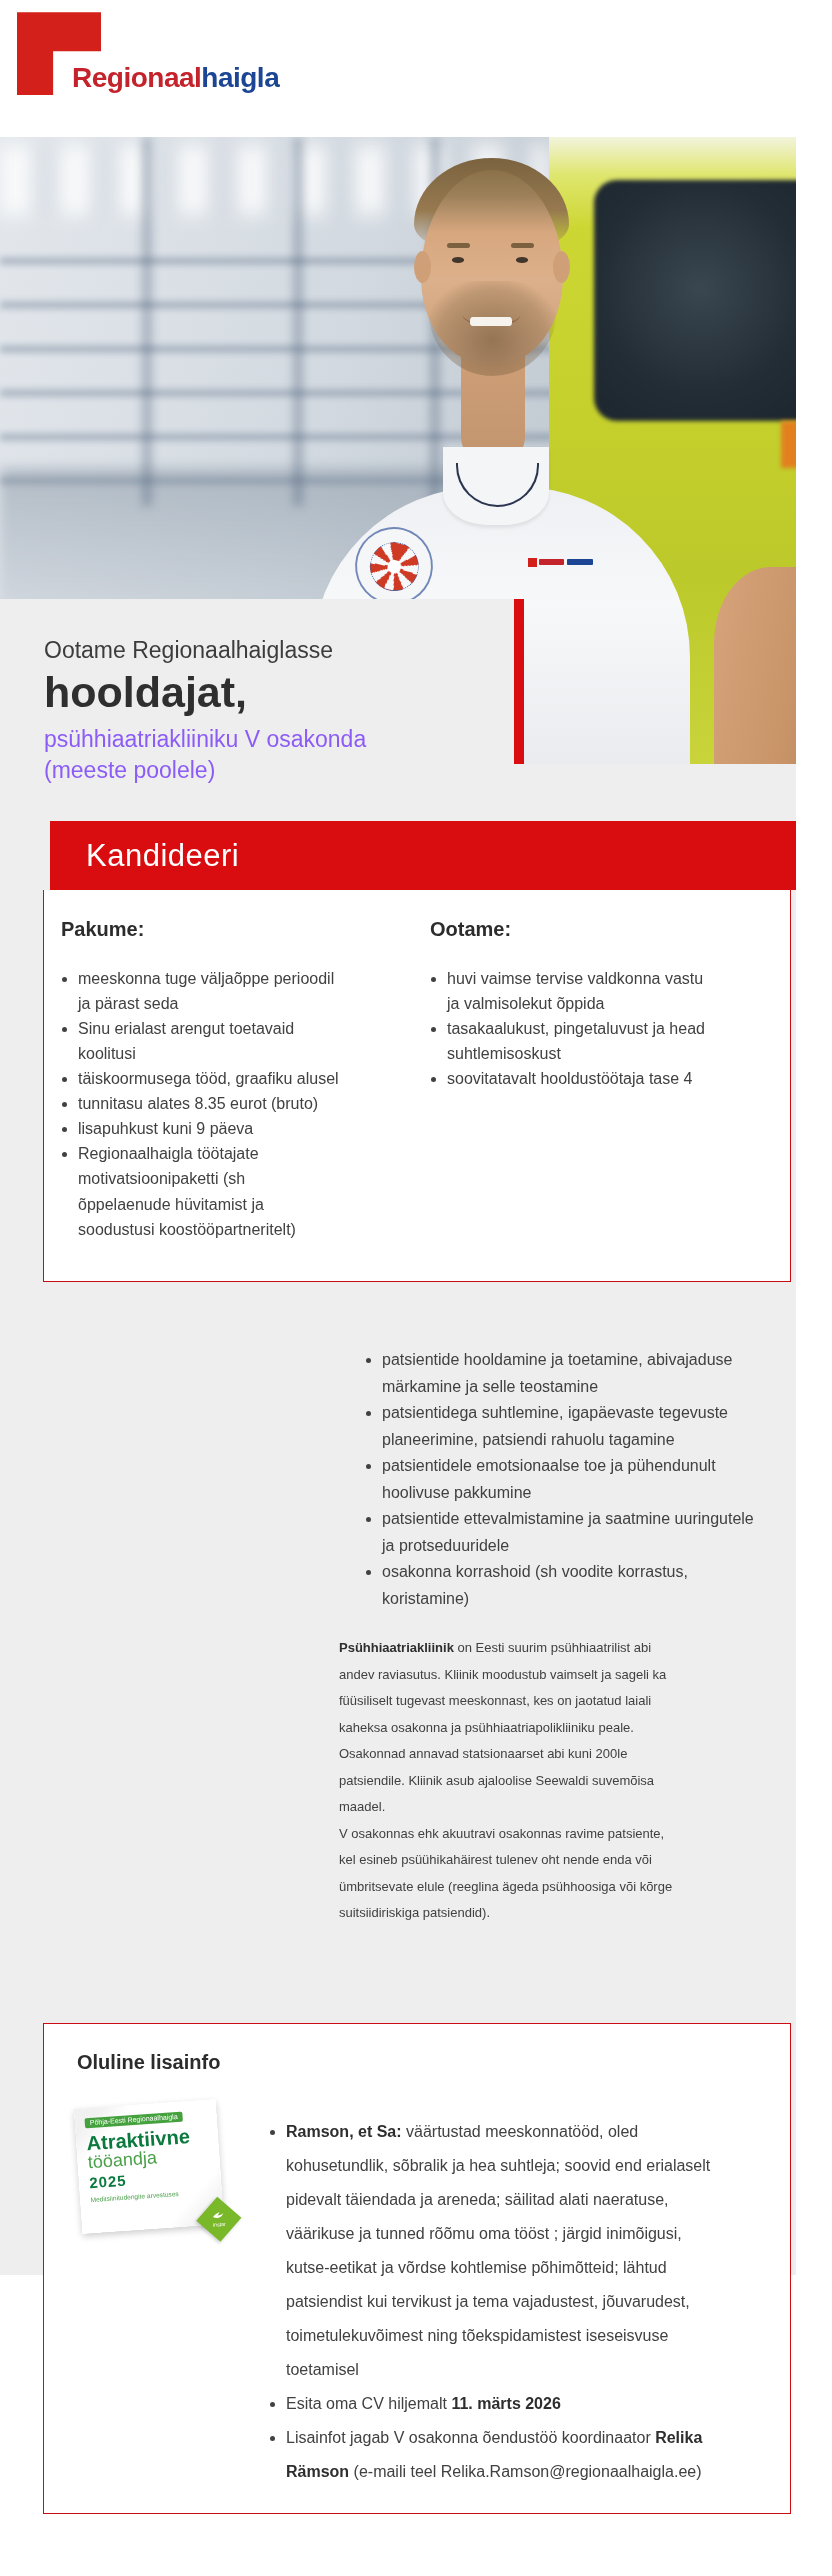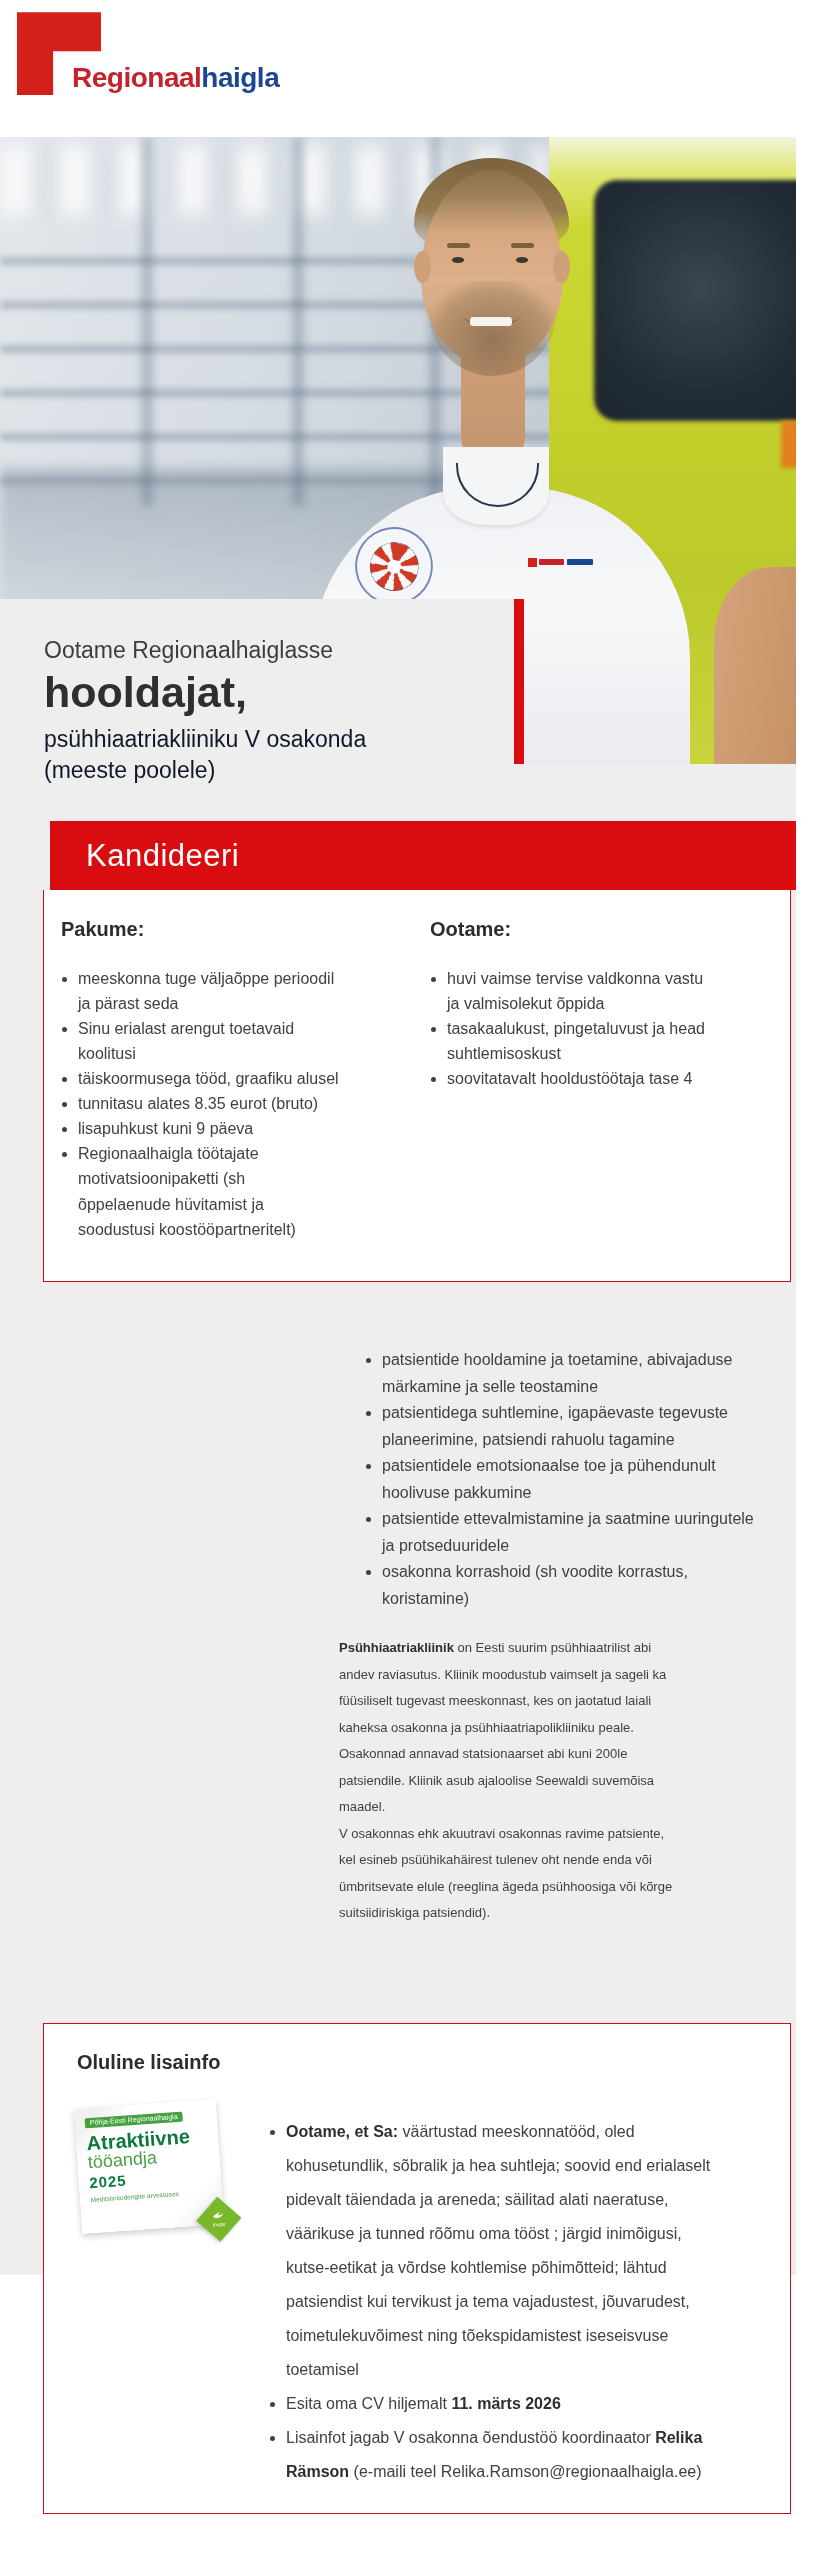--- a/index.html
+++ b/index.html
@@ -74,21 +74,21 @@
   .shirt-logo .sq{width:8.5px;height:8.5px;background:#d4201a;}
   .shirt-logo .bar-red{width:24.6px;height:5.7px;background:#c5232b;border-radius:0.9px;}
   .shirt-logo .bar-blue{width:26.5px;height:5.7px;background:#1c4693;border-radius:0.9px;}
   .hero-overlay{position:absolute;left:0;top:462px;width:514px;height:166px;background:#efeeee;z-index:4;}
   .hero-accent{position:absolute;left:514px;top:462px;width:9.5px;height:166px;background:#d90c10;z-index:4;}
 
   
   .hero-text{position:absolute;left:44px;top:621px;width:454px;z-index:6;margin-top:16px;}
   .hero-intro{font-size:23px;color:#3c3c3c;}
   .hero-title{font-size:43px;font-weight:700;color:#2f2f2f;margin-top:3.8px;margin-bottom:7.6px;}
-  .hero-sub{font-size:23px;color:#0f172a;line-height:1.33;}
+  .hero-sub{font-size:23px;color:#8b5cf6;line-height:1.33;}
 
   
   .apply-banner{position:absolute;left:50px;top:821px;width:748px;height:69px;background:#d90c10;
                 color:#ffffff;font-size:31px;font-weight:400;line-height:69px;padding-left:36px;
                 box-sizing:border-box;letter-spacing:0.5px;cursor:pointer;}
   .offer-box{position:absolute;left:43px;top:890px;width:748px;height:392px;background:#ffffff;
              border:1.9px solid #c90d12;border-top:none;box-sizing:border-box;}
   .offer-col{position:absolute;top:28px;}
   .offer-col.c1{left:17px;width:341px;}
   .offer-col.c2{left:386px;width:350px;}
@@ -259,21 +259,21 @@
         <div class="badge-diamond-inner">
           <svg width="13.2" height="9.5" viewBox="0 0 20 14">
               <path d="M2 8 C5 4 9 3 12 1 C11 4 10 5 9 6 C13 6 16 5 18 3 C16 8 12 10 8 10 C6 10 4 9 2 8 Z" fill="#ffffff"></path>
             </svg>
           <span class="badge-instar">Instar</span>
         </div>
       </div>
     </div>
 
     <ul class="extra-list">
-      <li><span class="b">Ootame, et Sa:</span><span> väärtustad meeskonnatööd, oled
+      <li><span class="b">Ramson, et Sa:</span><span> väärtustad meeskonnatööd, oled
 kohusetundlik, sõbralik ja hea suhtleja; soovid end erialaselt
 pidevalt täiendada ja areneda; säilitad alati naeratuse,
 väärikuse ja tunned rõõmu oma tööst ; järgid inimõigusi,
 kutse-eetikat ja võrdse kohtlemise põhimõtteid; lähtud
 patsiendist kui tervikust ja tema vajadustest, jõuvarudest,
 toimetulekuvõimest ning tõekspidamistest iseseisvuse
 toetamisel</span></li>
       <li><span>Esita oma CV hiljemalt </span><span class="b">11. märts 2026</span></li>
       <li><span>Lisainfot jagab V osakonna õendustöö koordinaator </span><span class="b">Relika
 Rämson</span><span> (e-maili teel Relika.Ramson@regionaalhaigla.ee)</span></li>

